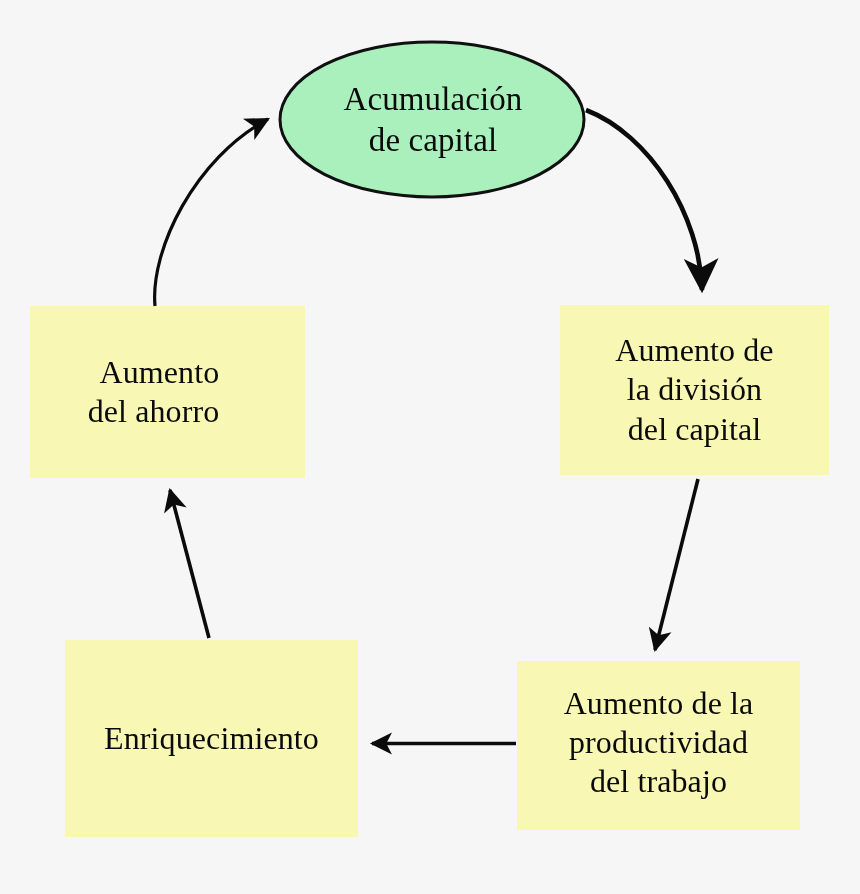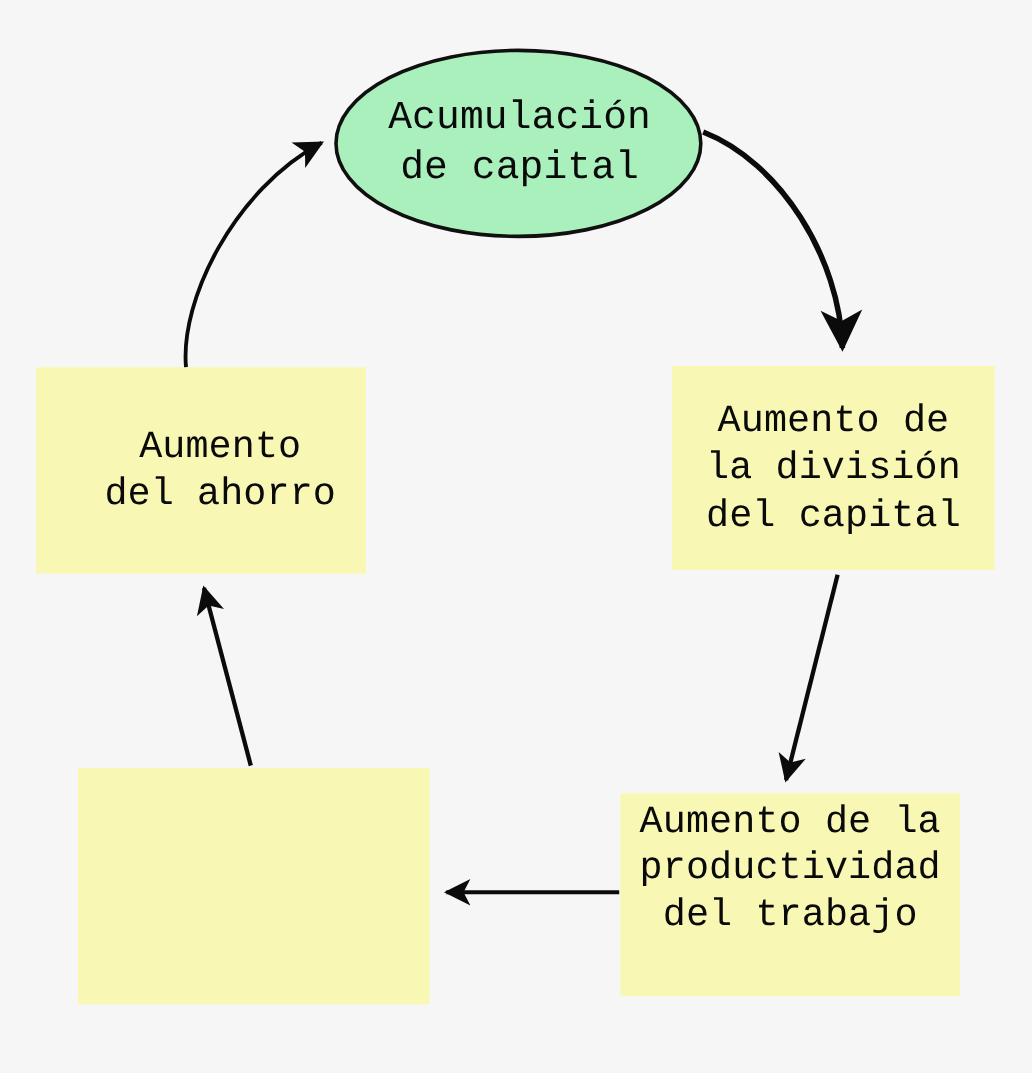--- a/index.html
+++ b/index.html
@@ -6,21 +6,21 @@
     margin: 0;
     padding: 0;
     background: #ffffff;
   }
   #canvas {
     position: relative;
     width: 860px;
     height: 894px;
     background: #f6f6f7;
     overflow: hidden;
-    font-family: Liberation Mono, monospace;
+    font-family: Liberation Serif, serif;
   }
   svg.layer {
     position: absolute;
     left: 0;
     top: 0;
     width: 860px;
     height: 894px;
   }
   .node-label {
     position: absolute;
@@ -30,23 +30,23 @@
     text-align: center;
     color: #0a0a0a;
     font-size: 32px;
     line-height: 1.22;
     letter-spacing: 0.1px;
     white-space: pre-line;
     pointer-events: none;
   }
   .ellipse-label { font-size: 33px; }
   .box-label { font-size: 32px; }
-  .l-ahorro   { left: 46px;  top: 306px; width: 275px; height: 172px; }
+  .l-ahorro   { left: 16px;  top: 306px; width: 275px; height: 172px; text-align: right; }
   .l-division { left: 560px; top: 305px; width: 269px; height: 170px; }
-  .l-product  { left: 517px; top: 654px; width: 283px; height: 139px; }
+  .l-product  { left: 517px; top: 673px; width: 283px; height: 139px; }
   .l-enriq    { left: 65px;  top: 640px; width: 293px; height: 197px; }
   .l-capital  { left: 281px; top: 42px;  width: 304px; height: 155px; }
 </style>
 </head>
 <body>
 
 <div id="canvas">
 
   <svg class="layer" viewBox="0 0 860 894">
     <defs>
@@ -83,17 +83,18 @@
 de capital</div>
 
   <div class="node-label box-label l-division">Aumento de
 la división
 del capital</div>
 
   <div class="node-label box-label l-product">Aumento de la
 productividad
 del trabajo</div>
 
+  <div class="node-label box-label l-enriq">Enriquecimiento</div>
 
   <div class="node-label box-label l-ahorro">Aumento
 del ahorro</div>
 
 </div>
 
 </body></html>

